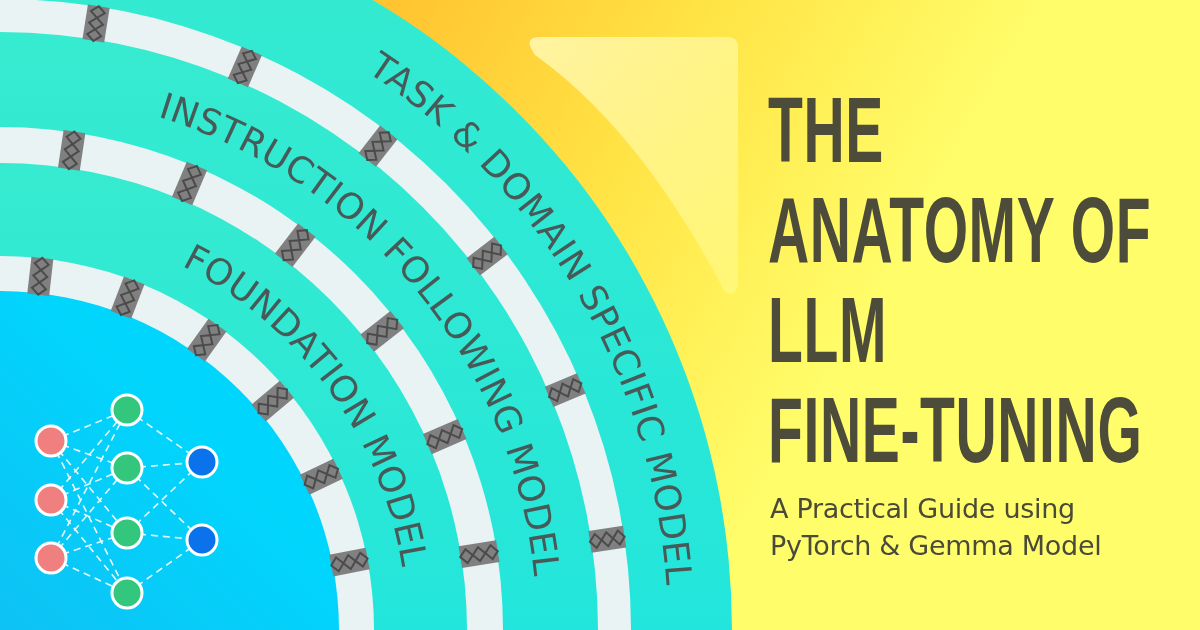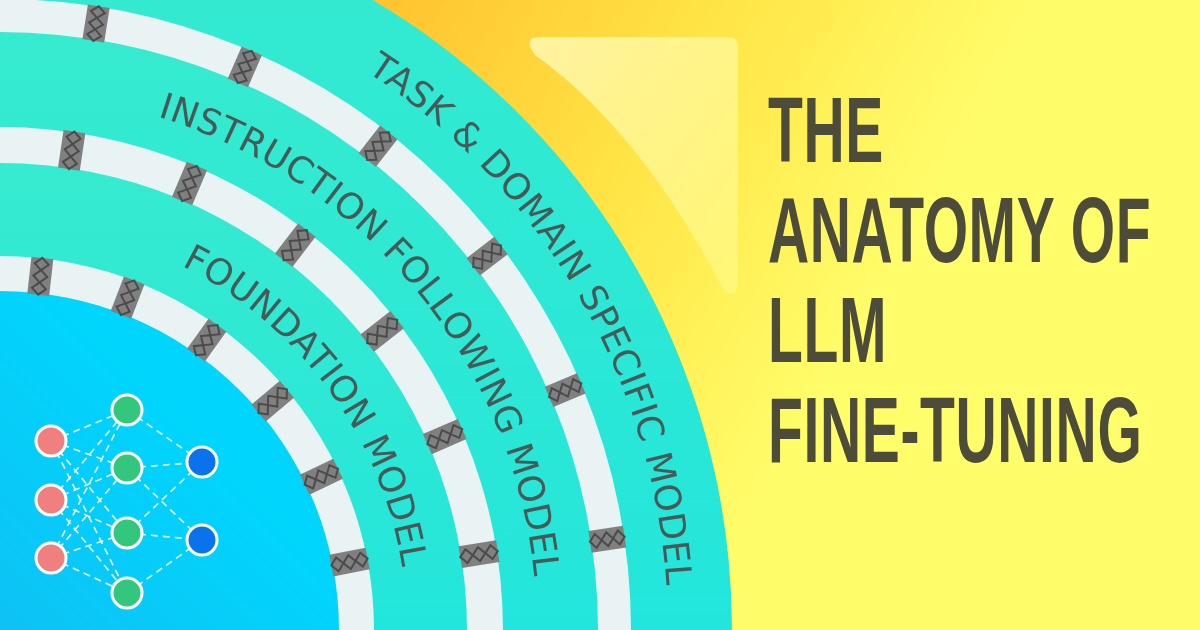--- a/index.html
+++ b/index.html
@@ -274,14 +274,16 @@
   </svg>
 
   <div class="title-block">
     <div class="title-line">THE</div>
     <div class="title-line">ANATOMY OF</div>
     <div class="title-line">LLM</div>
     <div class="title-line">FINE-TUNING</div>
   </div>
 
   <div class="subtitle">
+    <div>A Practical Guide using</div>
+    <div>PyTorch &amp; Gemma Model</div>
   </div>
 </div>
 
 </body></html>

